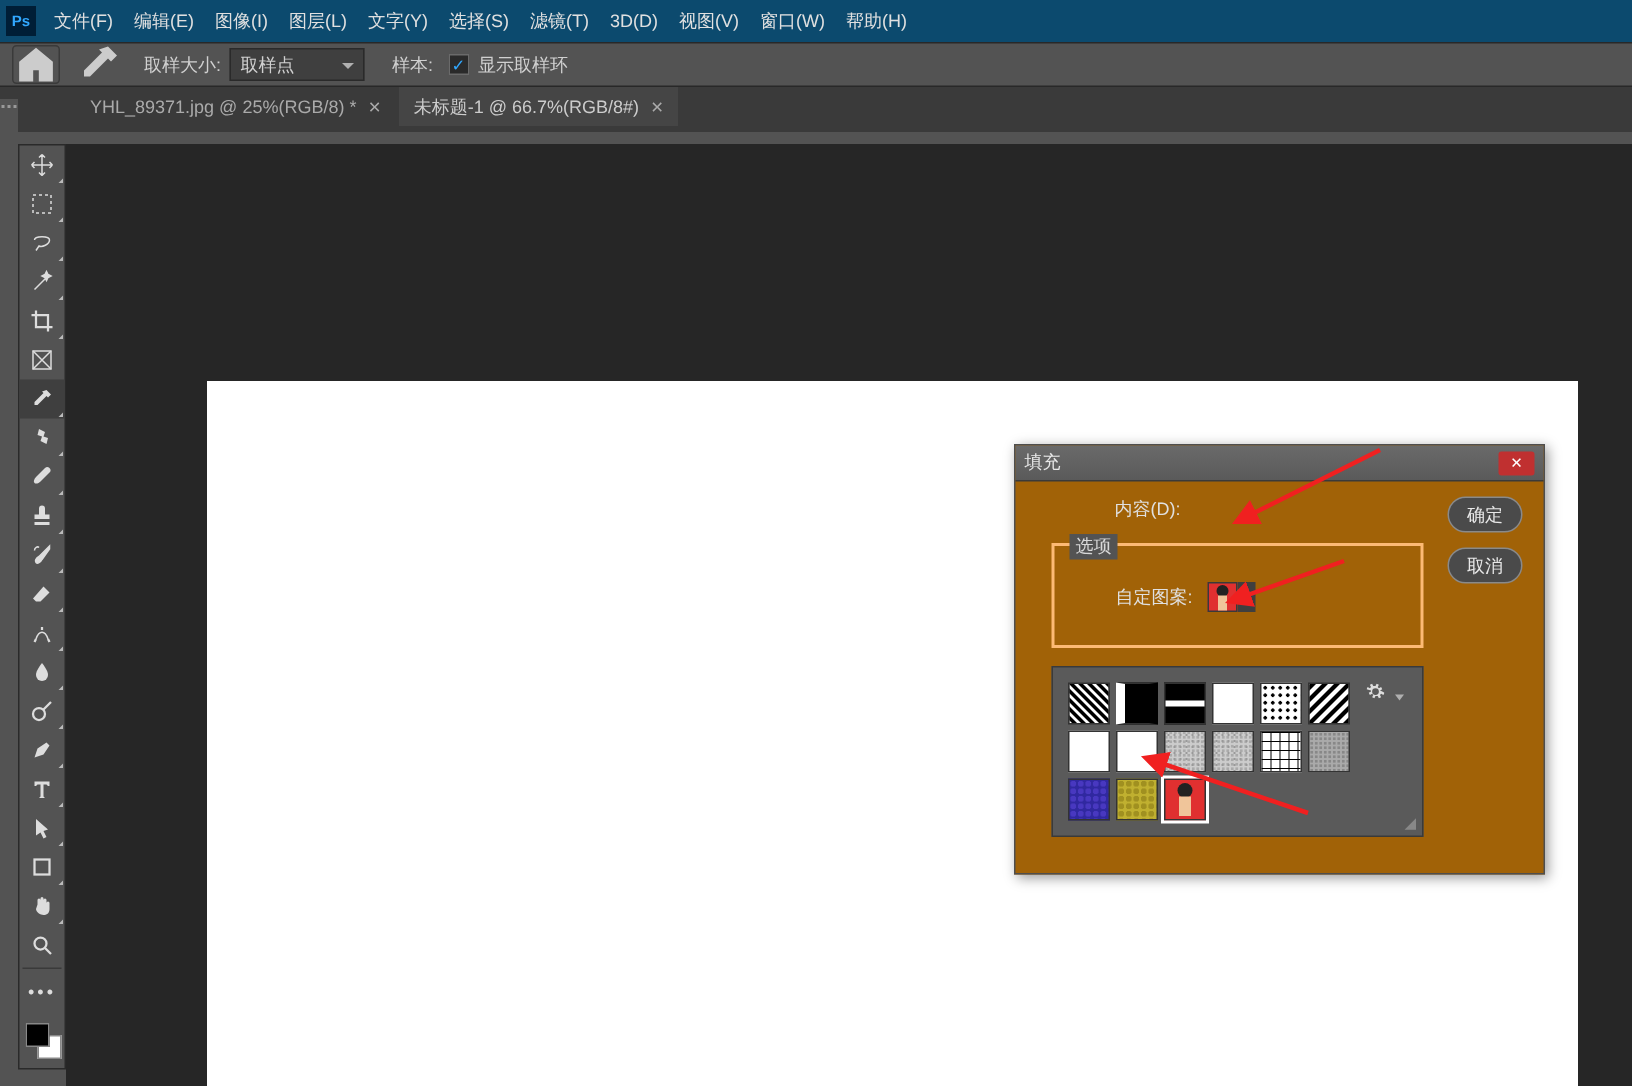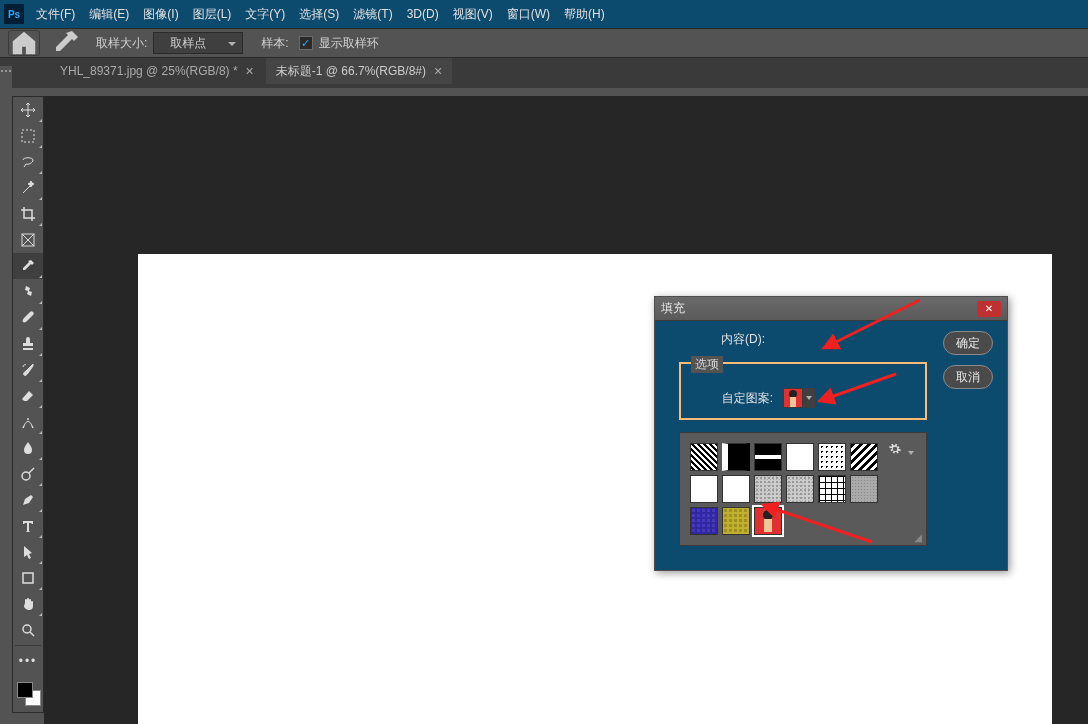--- a/index.html
+++ b/index.html
@@ -4,21 +4,21 @@
 <style>
 *{margin:0;padding:0;box-sizing:border-box;font-family:"Microsoft YaHei",Arial,sans-serif;font-size:12px;user-select:none}
 body{width:1088px;height:724px;background:#535353;overflow:hidden;position:relative}
 .menubar{height:28px;background:#0c4a6e;display:flex;align-items:center;padding-left:4px;color:#e0e0e0}
 .ps-logo{width:20px;height:20px;background:#001e36;color:#31a8ff;display:flex;align-items:center;justify-content:center;font-weight:bold;font-size:10px;margin-right:12px}
 .menu-item{margin-right:14px;cursor:pointer}
 .optbar{height:30px;background:#535353;border-top:1px solid #282828;border-bottom:1px solid #282828;display:flex;align-items:center;padding-left:8px;color:#d0d0d0}
 .home-icon{width:32px;height:26px;display:flex;align-items:center;justify-content:center;margin-right:10px;border:1px solid #3a3a3a;border-radius:3px}
 .eyedrop-opt{width:32px;height:26px;display:flex;align-items:center;justify-content:center;margin-right:14px}
 .opt-label{margin-right:6px}
-.opt-select{background:#3f3f3f;border:1px solid #2a2a2a;color:#d0d0d0;height:22px;padding:0 20px 0 16px;margin-right:18px;position:relative;display:inline-flex;align-items:center;min-width:90px}
+.opt-select{background:#3f3f3f;border:1px solid #2a2a2a;color:#d0d0d0;height:22px;padding:0 20px 0 6px;margin-right:18px;position:relative;display:inline-flex;align-items:center;min-width:90px}
 .opt-select::after{content:"";position:absolute;right:6px;top:9px;border-left:4px solid transparent;border-right:4px solid transparent;border-top:4px solid #b0b0b0}
 .chk{display:flex;align-items:center;margin-left:4px}
 .chk-box{width:14px;height:14px;background:#2a2a2a;border:1px solid #6a6a6a;margin-right:6px;display:flex;align-items:center;justify-content:center;color:#31a8ff;font-size:11px}
 .left-dock{position:absolute;left:0;top:66px;bottom:0;width:12px;background:#535353}
 .left-dock .dots{width:10px;height:4px;margin:4px auto;display:flex;justify-content:space-between}
 .left-dock .dots span{width:2px;height:2px;background:#999}
 .tabbar{height:30px;background:#3a3a3a;display:flex;align-items:flex-start;padding-left:50px}
 .tab{height:26px;padding:0 10px;display:flex;align-items:center;color:#ccc;margin-right:2px;position:relative;background:#454545}
 .tab.inactive{background:#3a3a3a;color:#aaa}
 .tab-close{margin-left:8px;font-size:14px;color:#aaa}
@@ -26,21 +26,21 @@
 .tool{width:30px;height:26px;display:flex;align-items:center;justify-content:center;color:#ddd;position:relative}
 .tool.active{background:#3f3f3f}
 .tool svg{width:16px;height:16px}
 .tool .tri{position:absolute;right:1px;bottom:1px;border-left:3px solid transparent;border-bottom:3px solid #bbb}
 .swatches{width:30px;height:34px;position:relative;margin-top:4px}
 .sw-f{position:absolute;left:4px;top:4px;width:16px;height:16px;background:#000;border:1px solid #888;z-index:2}
 .sw-b{position:absolute;left:12px;top:12px;width:16px;height:16px;background:#fff;border:1px solid #888}
 .tool-sep{height:1px;background:#3a3a3a;margin:2px 2px}
 .canvas-area{position:absolute;left:44px;top:96px;right:0;bottom:0;background:#262626;overflow:hidden}
 .canvas{position:absolute;left:94px;top:158px;width:914px;height:570px;background:#fff}
-.dialog{position:absolute;left:654px;top:296px;width:354px;border:1px solid #4e4e4e;background:#0c4a6e;box-shadow:2px 2px 8px rgba(0,0,0,.4);z-index:10}
+.dialog{position:absolute;left:676px;top:296px;width:354px;border:1px solid #4e4e4e;background:#a16207;box-shadow:2px 2px 8px rgba(0,0,0,.4);z-index:10}
 .dlg-title{height:24px;background:linear-gradient(#6a6a6a,#5a5a5a);display:flex;align-items:center;padding:0 6px;color:#e8e8e8;border-bottom:1px solid #3a3a3a}
 .dlg-title span{flex:1}
 .dlg-close{width:24px;height:16px;background:#c03030;color:#fff;display:flex;align-items:center;justify-content:center;font-size:10px;border-radius:2px}
 .dlg-body{padding:10px 10px 14px;position:relative}
 .dlg-row{display:flex;align-items:center;margin-bottom:14px}
 .dlg-lbl{width:100px;text-align:right;margin-right:10px;color:#e0e0e0}
 .dlg-sel{flex:1;background:#3f3f3f;border:1px solid #2a2a2a;color:#d0d0d0;height:24px;padding:0 8px;display:flex;align-items:center;position:relative;max-width:136px}
 .dlg-sel::after{content:"";position:absolute;right:6px;top:9px;border-left:4px solid transparent;border-right:4px solid transparent;border-top:4px solid #b0b0b0}
 .dlg-btn{width:50px;height:24px;border:1px solid #8a8a8a;border-radius:12px;background:#4a4a4a;color:#e8e8e8;display:flex;align-items:center;justify-content:center;position:absolute;right:14px}
 .fieldset{border:2px solid #fdba74;margin:4px 70px 12px 14px;padding:24px 6px 10px;position:relative}
@@ -283,21 +283,21 @@
     <div class="dlg-close">✕</div>
   </div>
   <div class="dlg-body">
     <div class="dlg-row">
       <div class="dlg-lbl">内容(D):</div>
       <div class="dlg-btn" style="top:10px">确定</div>
     </div>
     <div class="dlg-btn" style="top:44px">取消</div>
     <div class="fieldset">
       <div class="fs-legend">选项</div>
-      <div class="dlg-row" style="margin-bottom:0">
+      <div class="dlg-row" style="margin-bottom:12px">
         <div class="dlg-lbl" style="width:86px">自定图案:</div>
         <span class="pat-thumb red"></span>
         <span class="pat-arrow"></span>
       </div>
     </div>
     <div class="pat-grid">
       <div class="gear">
         <svg width="12" height="12" viewBox="0 0 16 16" fill="#ddd">
             <path d="M8 5a3 3 0 100 6 3 3 0 000-6zm6 3l2 1-1 2-2-1a6 6 0 01-1 1l1 2-2 1-1-2h-2l-1 2-2-1 1-2a6 6 0 01-1-1l-2 1-1-2 2-1V7L0 6l1-2 2 1 1-1-1-2 2-1 1 2h2l1-2 2 1-1 2 1 1 2-1 1 2-2 1z"></path>
           </svg>

